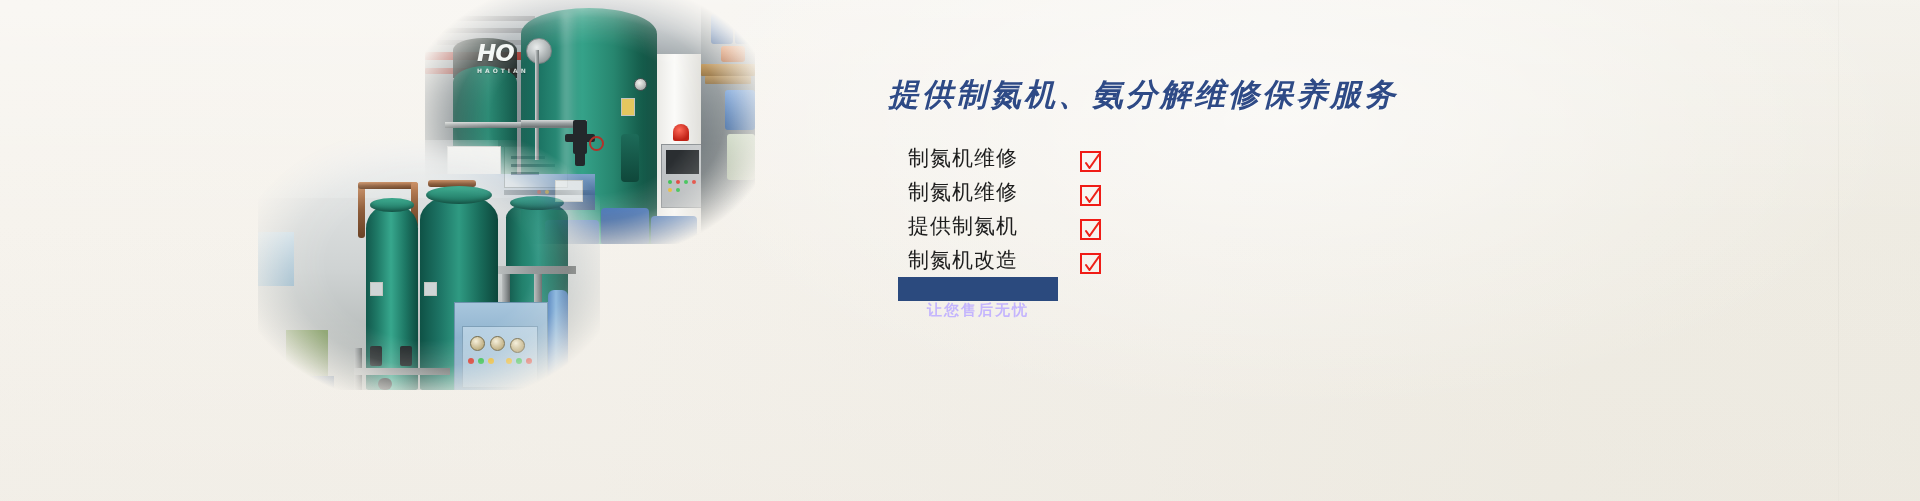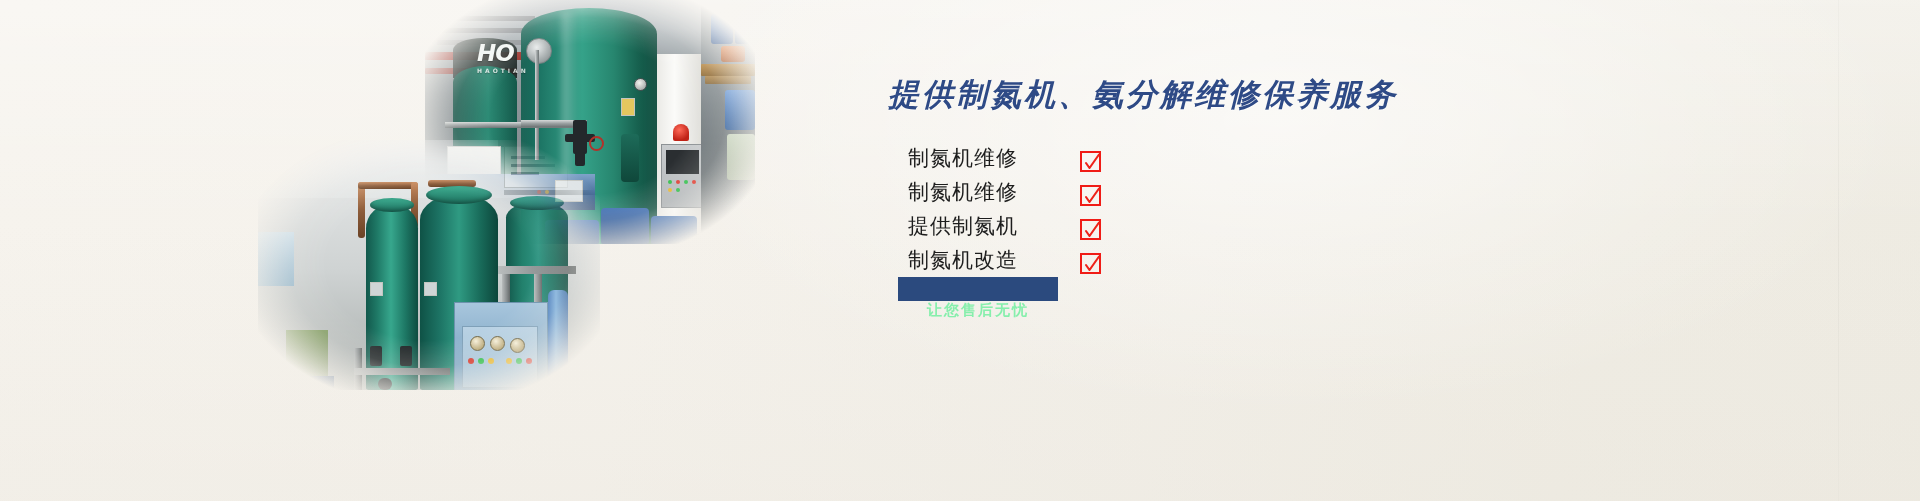--- a/index.html
+++ b/index.html
@@ -283,21 +283,21 @@
     top: 277px;
     width: 160px;
     height: 24px;
     background: #2b4a7e;
     display: flex;
     align-items: center;
     justify-content: center;
     cursor: pointer;
   }
   #cta-button .cta-text {
-    color: #86efac;
+    color: #c4b5fd;
     font-size: 15px;
     font-weight: 700;
     letter-spacing: 2px;
     font-family: "DejaVu Sans", "Liberation Sans", sans-serif;
     line-height: 1;
     margin-top: 42px;
   }
 </style>
 </head>
 <body>

